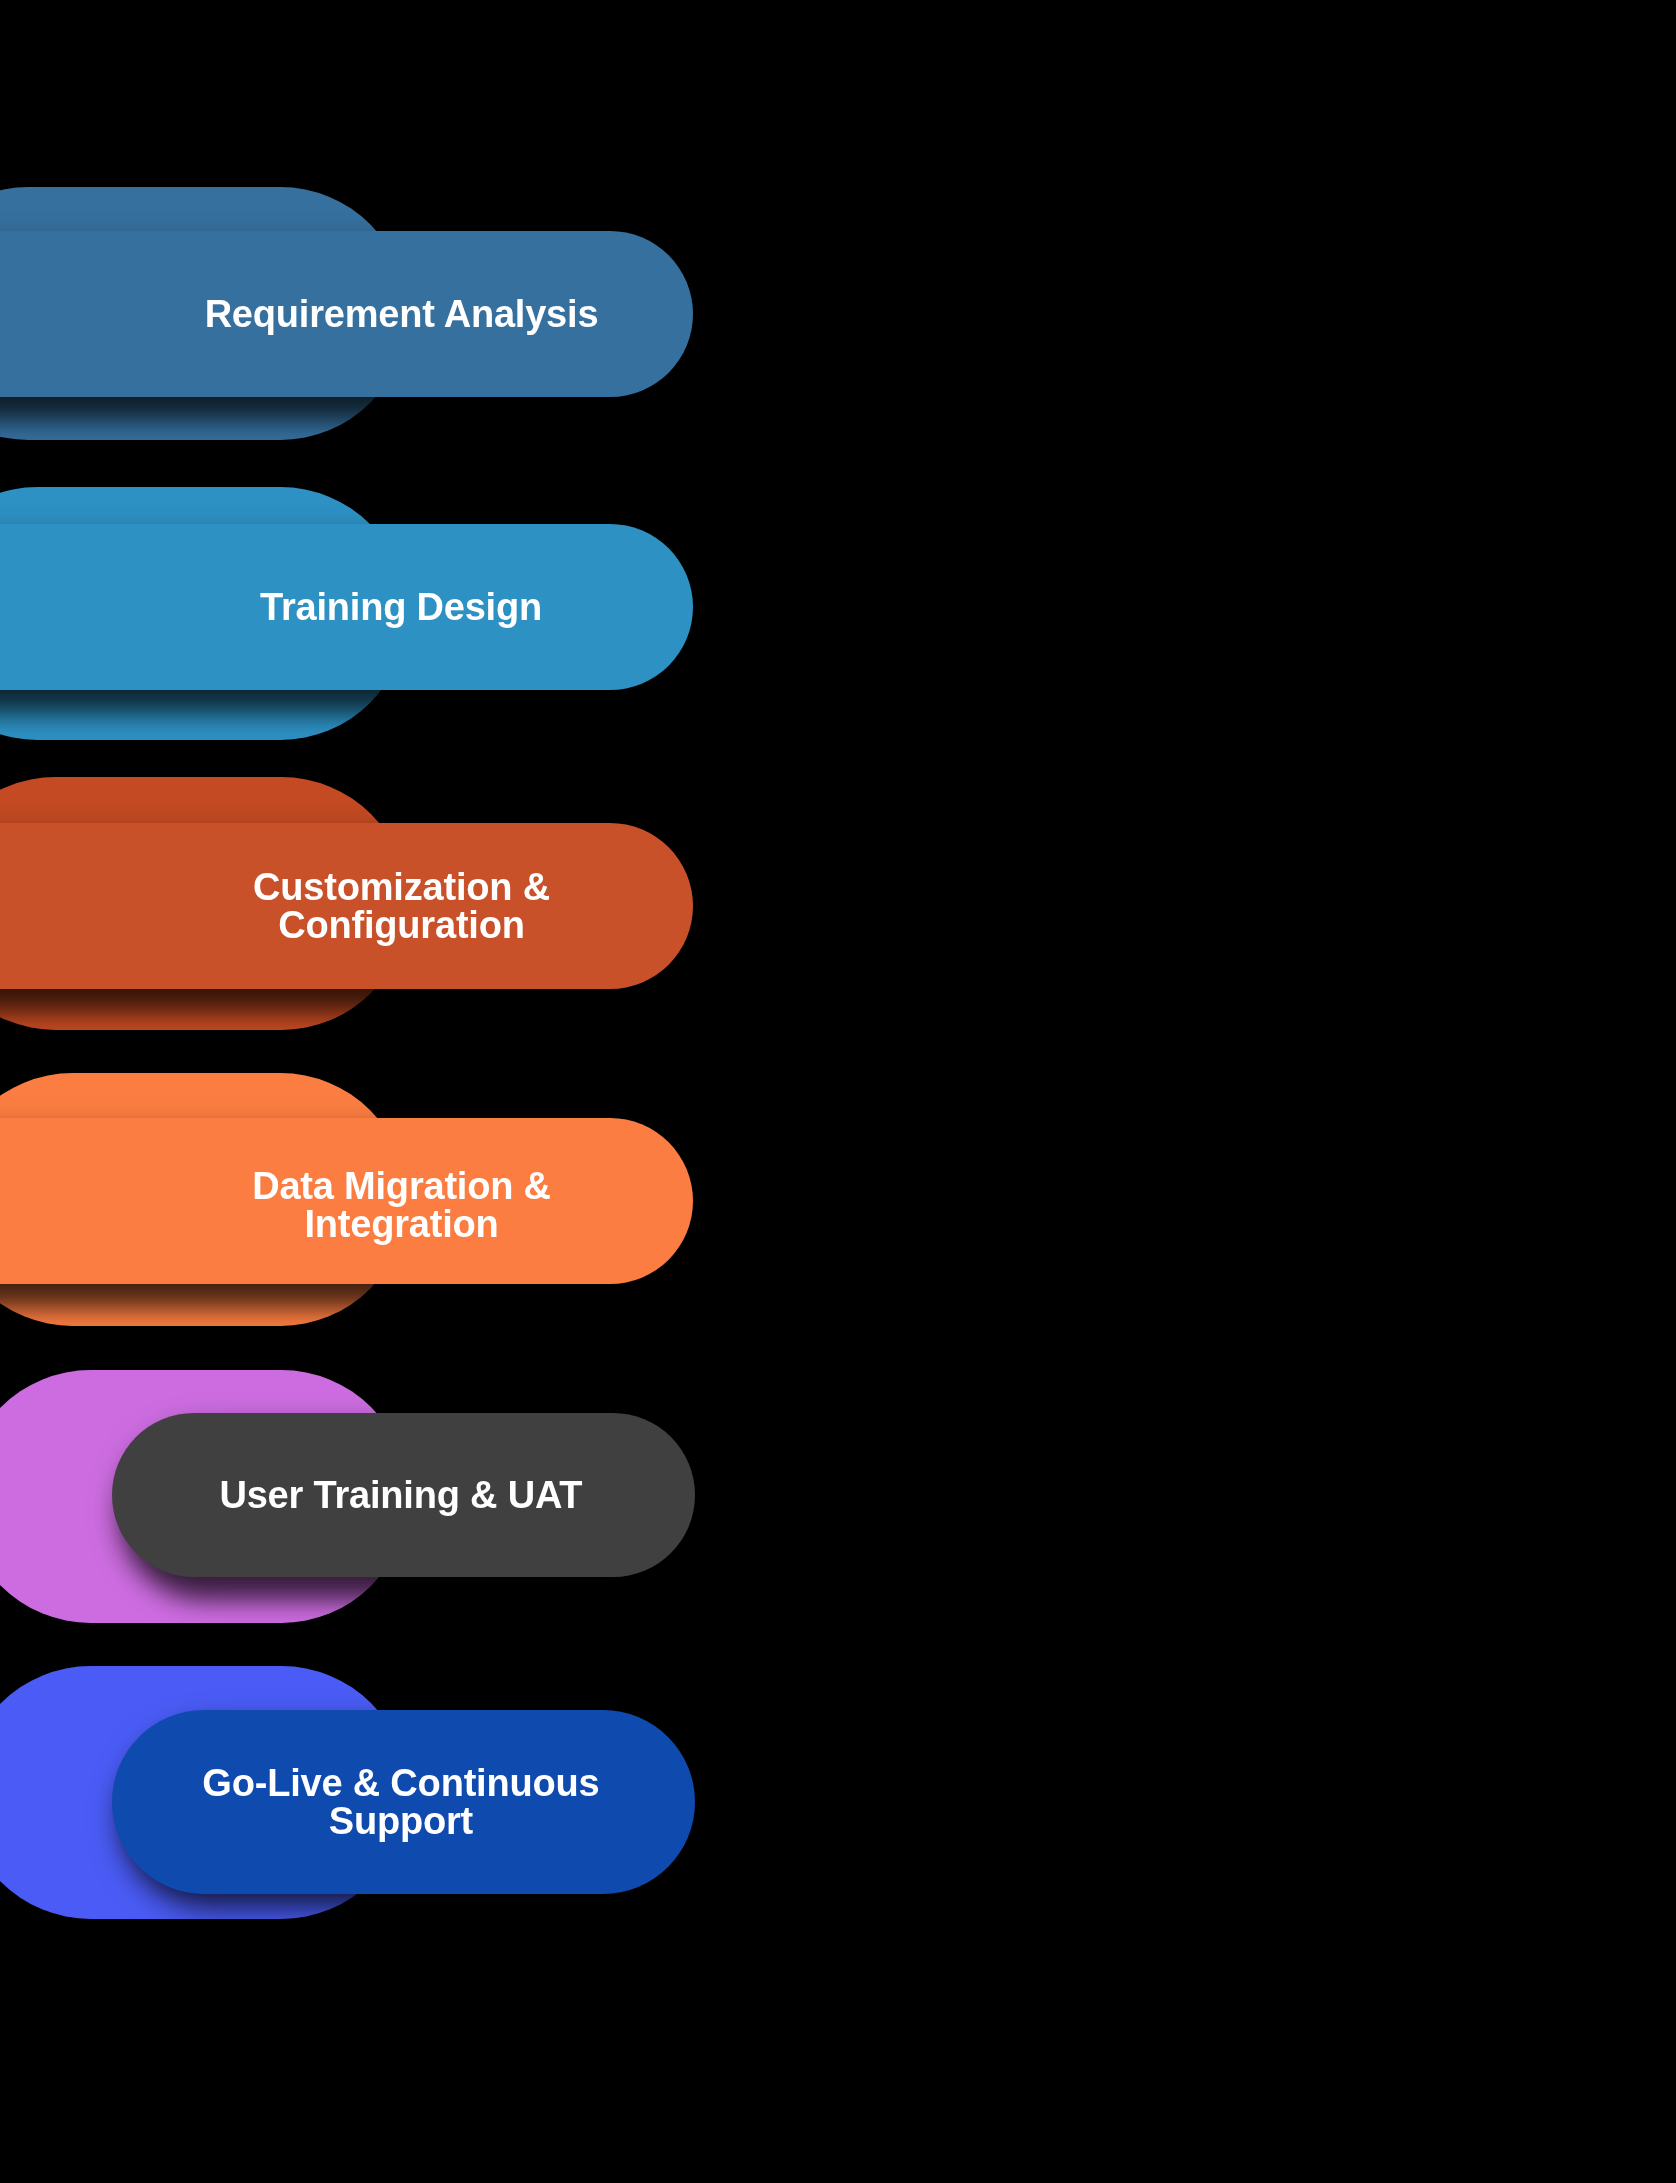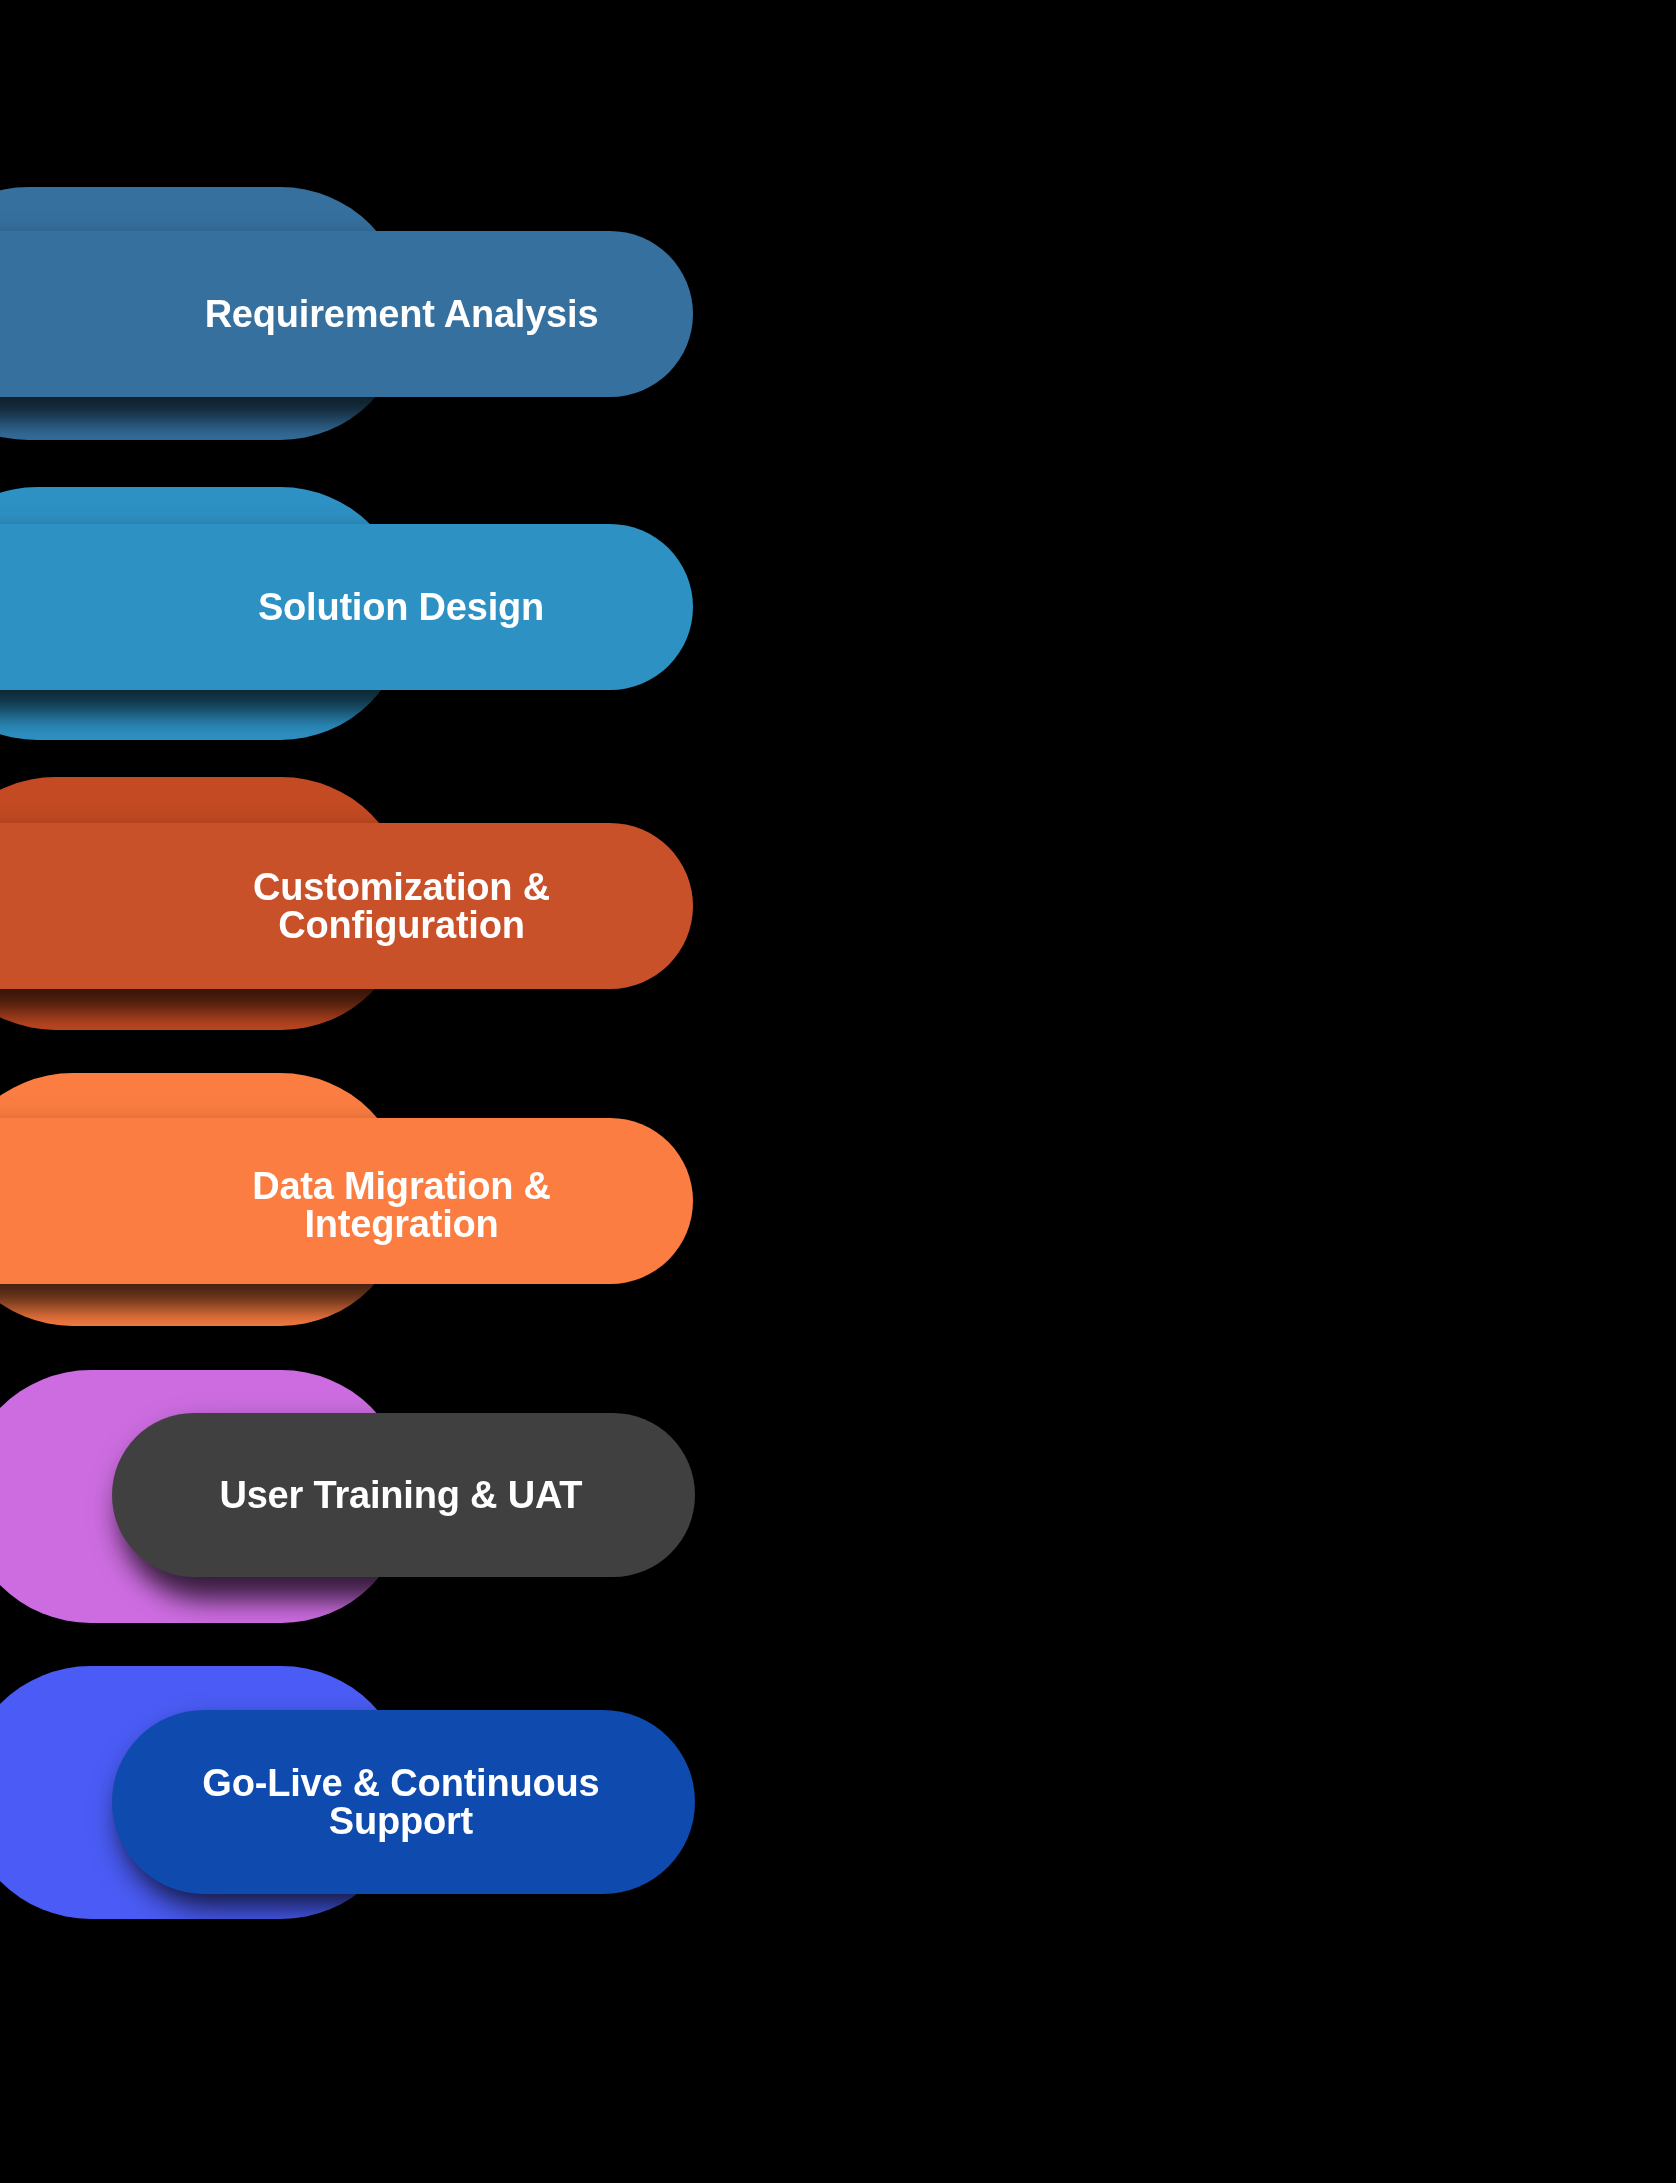--- a/index.html
+++ b/index.html
@@ -80,21 +80,21 @@
       <div class="pill-back" style="left: -114px; top: 187px; width: 505px; height: 253px; background: rgb(54, 112, 159);"></div>
       <div class="pill-shadow" style="left: -180px; top: 254px; width: 869px; height: 166px;"></div>
       <div class="pill-front" style="left: -192px; top: 231px; width: 869px; height: 166px; background: rgb(54, 112, 159);">
         <div class="pill-label" style="color: rgb(255, 255, 255); transform: translateX(143px);">Requirement Analysis</div>
       </div>
     </div>
     <div class="stage-row" style="top: 0px; height: 2184px;">
       <div class="pill-back" style="left: -105px; top: 487px; width: 496px; height: 253px; background: rgb(46, 145, 195);"></div>
       <div class="pill-shadow" style="left: -171px; top: 547px; width: 860px; height: 166px;"></div>
       <div class="pill-front" style="left: -183px; top: 524px; width: 860px; height: 166px; background: rgb(46, 145, 195);">
-        <div class="pill-label" style="color: rgb(255, 255, 255); transform: translateX(138px);">Solution Design</div>
+        <div class="pill-label" style="color: rgb(255, 255, 255); transform: translateX(138px);">Training Design</div>
       </div>
     </div>
     <div class="stage-row" style="top: 0px; height: 2140px;">
       <div class="pill-back" style="left: -87px; top: 777px; width: 479px; height: 253px; background: rgb(195, 74, 34);"></div>
       <div class="pill-shadow" style="left: -154px; top: 845px; width: 843px; height: 166px;"></div>
       <div class="pill-front" style="left: -166px; top: 823px; width: 843px; height: 166px; background: rgb(200, 81, 42);">
         <div class="pill-label" style="color: rgb(255, 255, 255); transform: translateX(130px);">Customization &amp;
 Configuration</div>
       </div>
     </div>

